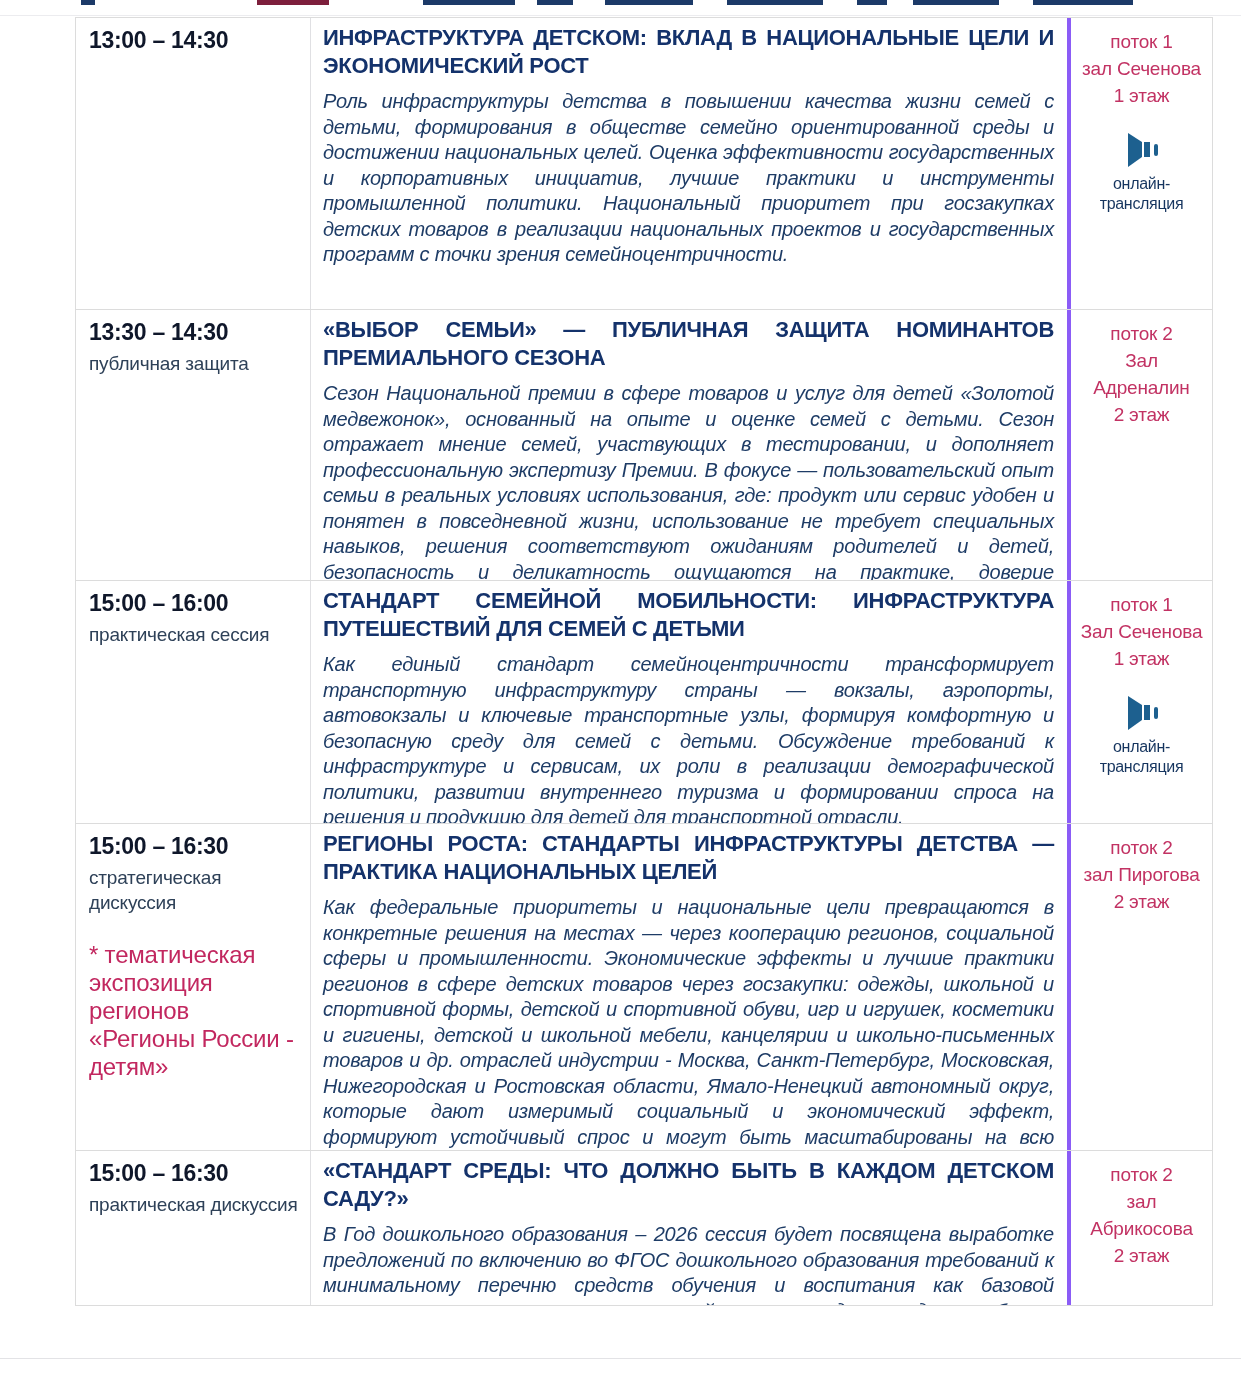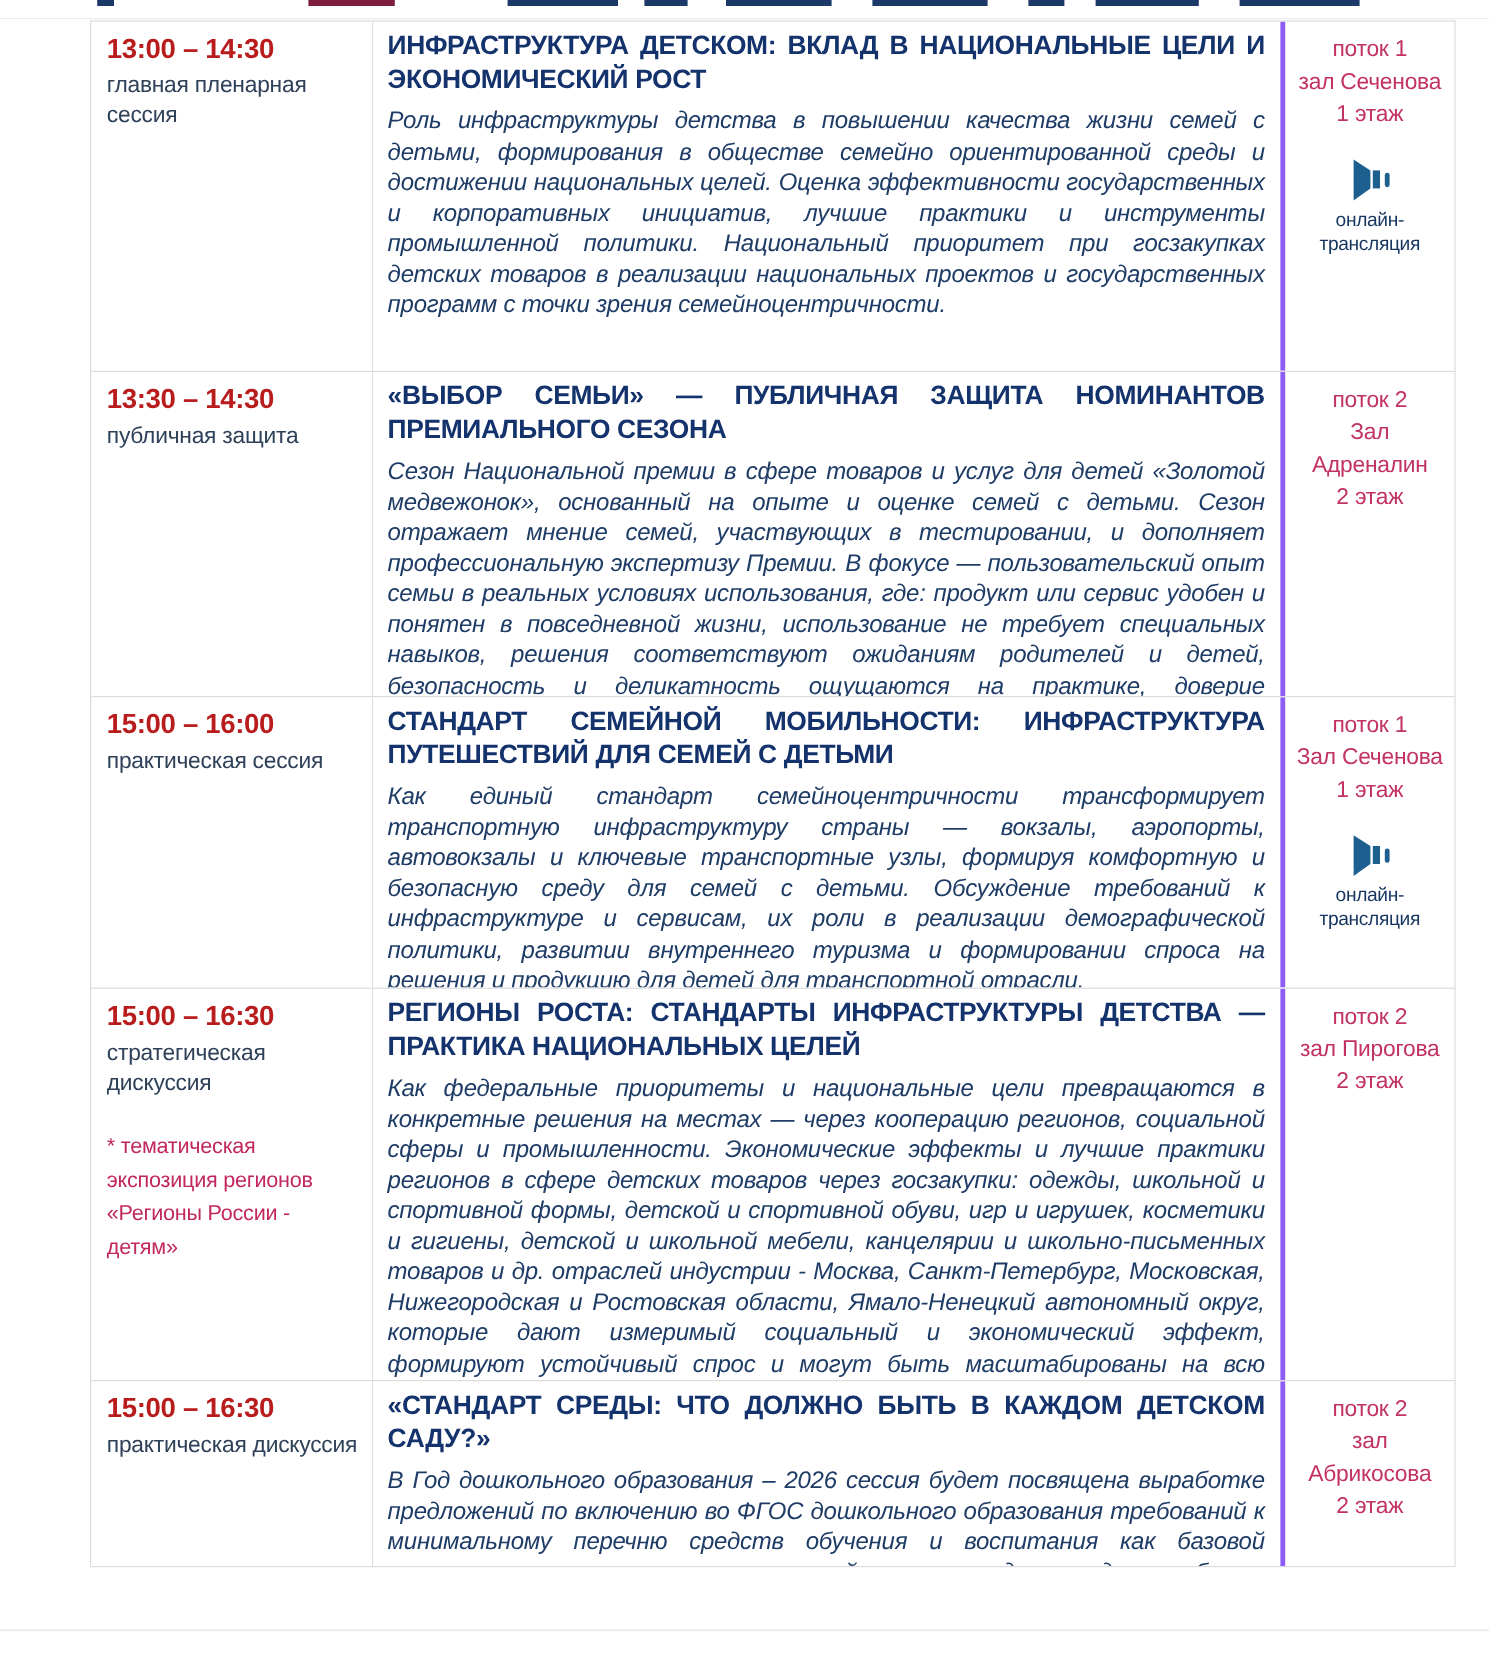--- a/index.html
+++ b/index.html
@@ -24,24 +24,24 @@
   .row { display:flex; border-bottom:1px solid #dcdcdc; overflow:hidden; }
   .r0 { height:53px; } .r1 { height:292px; } .r2 { height:271px; }
   .r3 { height:243px; } .r4 { height:327px; } .r5 { height:155px; }
 
   .cell { flex-shrink:0; overflow:hidden; }
   .cell.left  { width:234px; padding:8px 12px 0 13px; }
   .cell.mid   { width:757px; padding:2px 13px 0 12px; border-left:1px solid #e0e0e3; }
   .cell.right { width:145px; padding:10px 5px 0 5px; border-left:4px solid #8b5cf6; text-align:center; }
 
   .time {
-    color:#b91c1c; font-weight:bold; font-size:23px; line-height:28px; letter-spacing:-0.3px;
+    color:#0f172a; font-weight:bold; font-size:23px; line-height:28px; letter-spacing:-0.3px;
   }
   .stype { color:#2e4158; font-size:19px; line-height:25px; margin-top:5px; letter-spacing:-0.2px; }
-  .note  { color:#c2275f; font-size:18px; line-height:28px; margin-top:26px; letter-spacing:-0.2px; }
+  .note  { color:#c2275f; font-size:24px; line-height:28px; margin-top:26px; letter-spacing:-0.2px; }
 
   .title {
     color:#14326b; font-weight:bold; font-size:22px; line-height:28px;
     text-align:justify; letter-spacing:-0.3px; margin:4px 0 9px 0;
   }
   .desc {
     color:#1e3c66; font-style:italic; font-size:20px; line-height:25.5px;
     text-align:justify; letter-spacing:-0.2px; margin:0 0 7px 0;
   }
   .support {
@@ -72,21 +72,20 @@
     <i style="left:958px;width:100px;"></i>
   </div>
   <div class="page-top-line"></div>
 
   <div class="table">
 
 
     <div class="row r1">
       <div class="cell left">
         <div class="time">13:00 – 14:30</div>
-        <div class="stype">главная пленарная сессия</div>
       </div>
       <div class="cell mid">
         <h2 class="title">ИНФРАСТРУКТУРА ДЕТСКОМ: ВКЛАД В НАЦИОНАЛЬНЫЕ ЦЕЛИ И ЭКОНОМИЧЕСКИЙ РОСТ</h2>
         <p class="desc">Роль инфраструктуры детства в повышении качества жизни семей с детьми, формирования в обществе семейно ориентированной среды и достижении национальных целей. Оценка эффективности государственных и корпоративных инициатив, лучшие практики и инструменты промышленной политики. Национальный приоритет при госзакупках детских товаров в реализации национальных проектов и государственных программ с точки зрения семейноцентричности.</p>
       </div>
       <div class="cell right">
         <div class="stream-line">поток 1</div>
         <div class="stream-line">зал Сеченова</div>
         <div class="stream-line">1 этаж</div>
         <div class="online-block">

